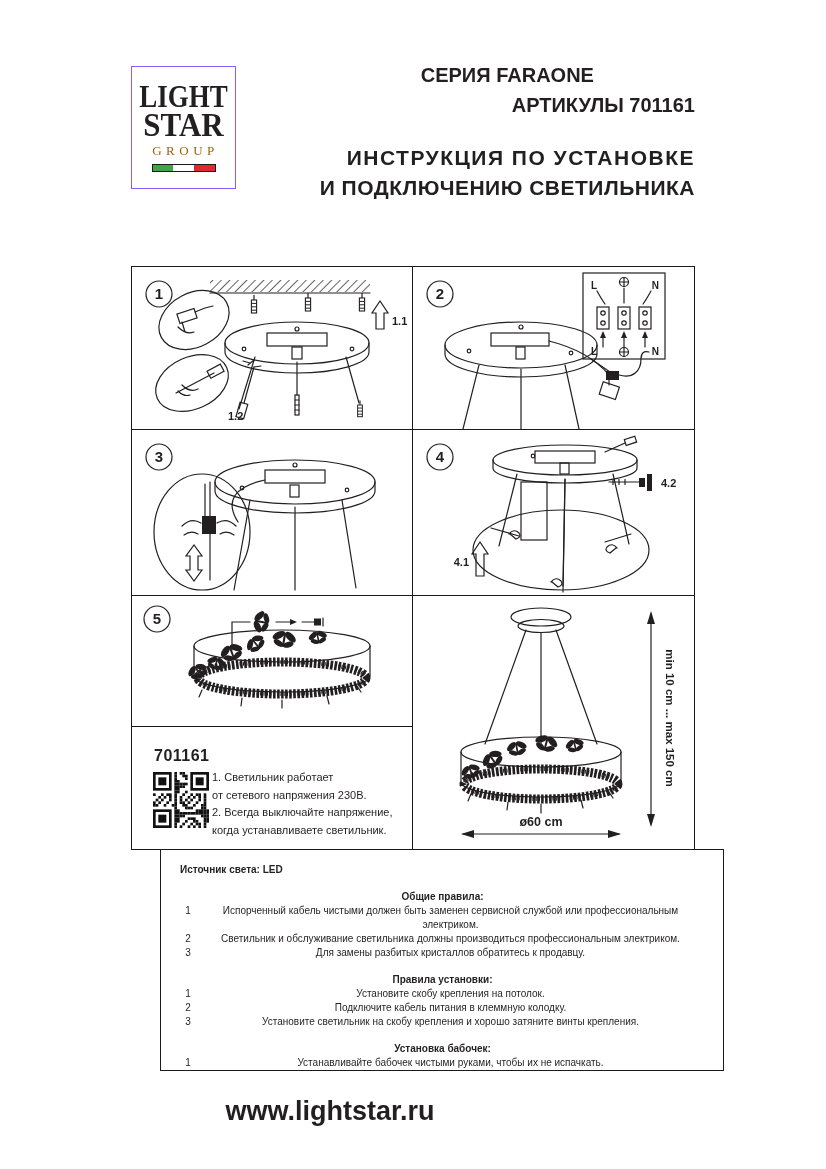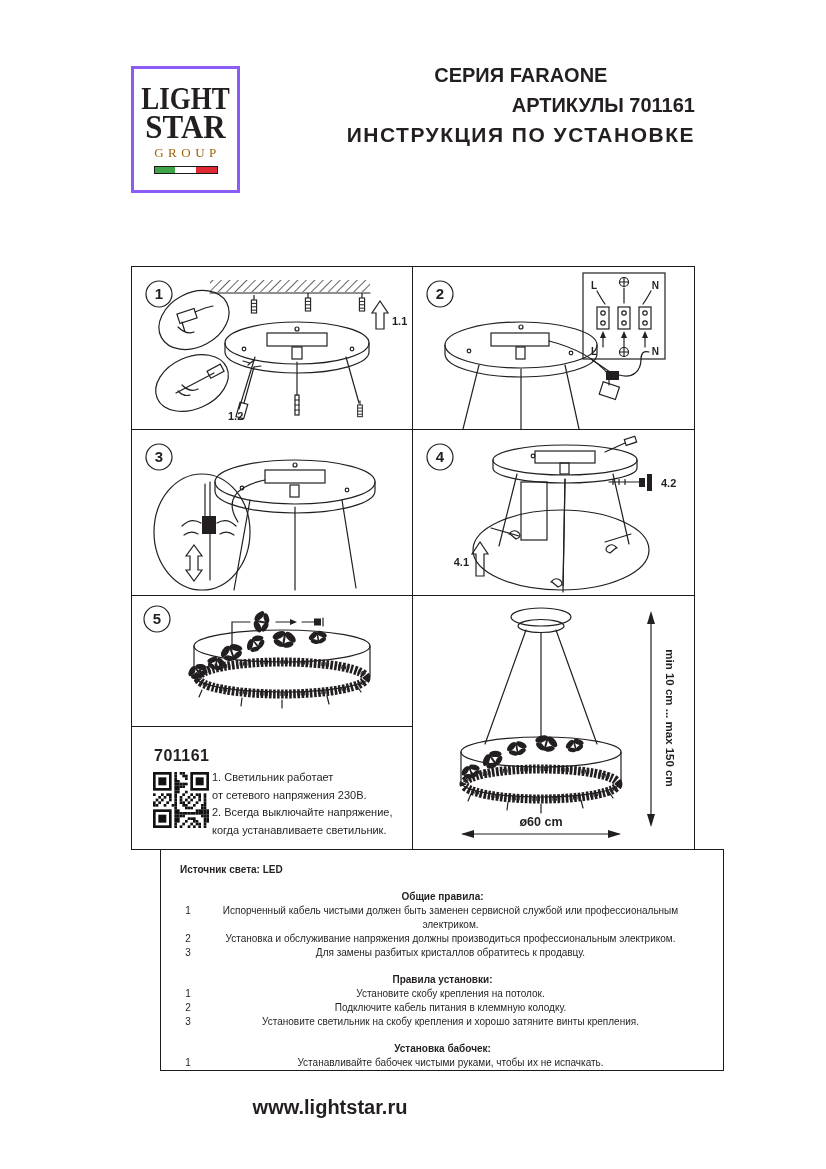--- a/index.html
+++ b/index.html
@@ -6,37 +6,37 @@
   .page{position:relative;width:826px;height:1169px;background:#fff;
         font-family:"Liberation Sans",sans-serif;color:#231f20;overflow:hidden;}
   svg{display:block;}
   svg .ln{stroke:#231f20;stroke-width:1.2;fill:none;stroke-linecap:round;}
   svg .fl{fill:#231f20;stroke:none;}
   svg text{fill:#231f20;font-family:"Liberation Sans",sans-serif;}
   .numcirc{font-size:15px;font-weight:bold;}
 
   
   .logo-box{position:absolute;left:131px;top:66px;width:103px;height:121px;
-            border:3px solid #8b5cf6;background:#fff;display:flex;flex-direction:column;
+            border:1px solid #8b5cf6;background:#fff;display:flex;flex-direction:column;
             align-items:center;justify-content:center;}
   .logo-light{font-family:"Liberation Serif",serif;font-weight:bold;font-size:27px;
               line-height:26px;letter-spacing:0px;transform:scaleY(1.15);}
   .logo-star{font-family:"Liberation Serif",serif;font-weight:bold;font-size:31px;
              line-height:30px;transform:scaleY(1.12);}
   .logo-group{font-family:"Liberation Serif",serif;font-size:13px;letter-spacing:4.5px;
               margin:3px 0 0 4px;color:#a16207;}
   .logo-flag{width:62px;height:6px;border:1px solid #1a1a1a;display:flex;margin-top:5px;}
   .logo-flag .g{flex:1;}
   .logo-flag .w{flex:1;background:#fff;}
   .logo-flag .r{flex:1;}
 
   .title-block{position:absolute;right:131px;top:60px;text-align:right;}
   .title-series{font-size:20px;font-weight:bold;line-height:30px;text-align:center;}
   .title-articles{font-size:20px;font-weight:bold;line-height:30px;}
-  .title-instr{font-size:21px;font-weight:bold;line-height:30px;letter-spacing:1.5px;}
+  .title-instr{font-size:21px;font-weight:bold;line-height:30px;letter-spacing:1.5px;margin-top:23px;}
   .title-instr2{font-size:21px;font-weight:bold;line-height:30px;letter-spacing:0.5px;}
 
   
   .dtable{position:absolute;left:131px;top:266px;width:564px;height:584px;
           border:1.6px solid #1a1a1a;box-sizing:border-box;background:#fff;}
   .cell{position:absolute;box-sizing:border-box;overflow:hidden;}
   .c1{left:0;top:0;width:281px;height:163px;border-right:1.6px solid #1a1a1a;border-bottom:1.6px solid #1a1a1a;}
   .c2{left:281px;top:0;right:0;height:163px;border-bottom:1.6px solid #1a1a1a;}
   .c3{left:0;top:163px;width:281px;height:166px;border-right:1.6px solid #1a1a1a;border-bottom:1.6px solid #1a1a1a;}
   .c4{left:281px;top:163px;right:0;height:166px;border-bottom:1.6px solid #1a1a1a;}
@@ -54,21 +54,21 @@
          border:1.6px solid #1a1a1a;box-sizing:border-box;background:#fff;
          padding:13px 18px 6px 19px;font-size:10px;line-height:14px;overflow:hidden;margin-left:29px;}
   .specs .src{font-weight:bold;}
   .specs .sec{margin-top:13px;text-align:center;}
   .specs .sec-title{font-weight:bold;}
   .specs .item{display:flex;}
   .specs .item .n{width:16px;flex:none;}
   .specs .item .t{flex:1;}
 
   .footer{position:absolute;left:0;top:1096px;width:660px;text-align:center;
-          font-size:20px;font-weight:bold;}
+          font-size:27px;font-weight:bold;}
 </style>
 </head>
 <body>
 
 <div class="page">
 
   <svg width="0" height="0" style="position:absolute" aria-hidden="true">
     <defs>
       <g id="bf">
         <ellipse rx="5.2" ry="2.6" transform="translate(-4.5,-3) rotate(-35)" fill="#231f20"></ellipse>
@@ -98,20 +98,21 @@
       <div class="g" style="background:#3fa548"></div>
         <div class="w"></div>
         <div class="r" style="background:#e02a33"></div>
     </div>
   </div>
 
   <div class="title-block">
     <div class="title-series">СЕРИЯ FARAONE</div>
     <div class="title-articles">АРТИКУЛЫ 701161</div>
     <div class="title-instr">ИНСТРУКЦИЯ ПО УСТАНОВКЕ</div>
+    <div class="title-instr2">И ПОДКЛЮЧЕНИЮ СВЕТИЛЬНИКА</div>
   </div>
 
   <div class="dtable">
 
     <div class="cell c1">
       <svg viewBox="0 0 281 163" width="281" height="163">
         <circle cx="27" cy="27" r="13" class="ln"></circle>
         <text x="27" y="32" text-anchor="middle" class="numcirc">1</text>
         <g>
           <rect x="78" y="13" width="160" height="12" fill="url(#hatch)"></rect>
@@ -530,21 +531,21 @@
     <div class="src">Источник света: LED</div>
 
     <div class="sec">
       <div class="sec-title">Общие правила:</div>
       <div class="item">
           <span class="n">1</span>
           <span class="t">Испорченный кабель чистыми должен быть заменен сервисной службой или профессиональным электриком.</span>
         </div>
       <div class="item">
           <span class="n">2</span>
-          <span class="t">Установка и обслуживание напряжения должны производиться профессиональным электриком.</span>
+          <span class="t">Светильник и обслуживание светильника должны производиться профессиональным электриком.</span>
         </div>
       <div class="item">
           <span class="n">3</span>
           <span class="t">Для замены разбитых кристаллов обратитесь к продавцу.</span>
         </div>
     </div>
 
     <div class="sec">
       <div class="sec-title">Правила установки:</div>
       <div class="item">

